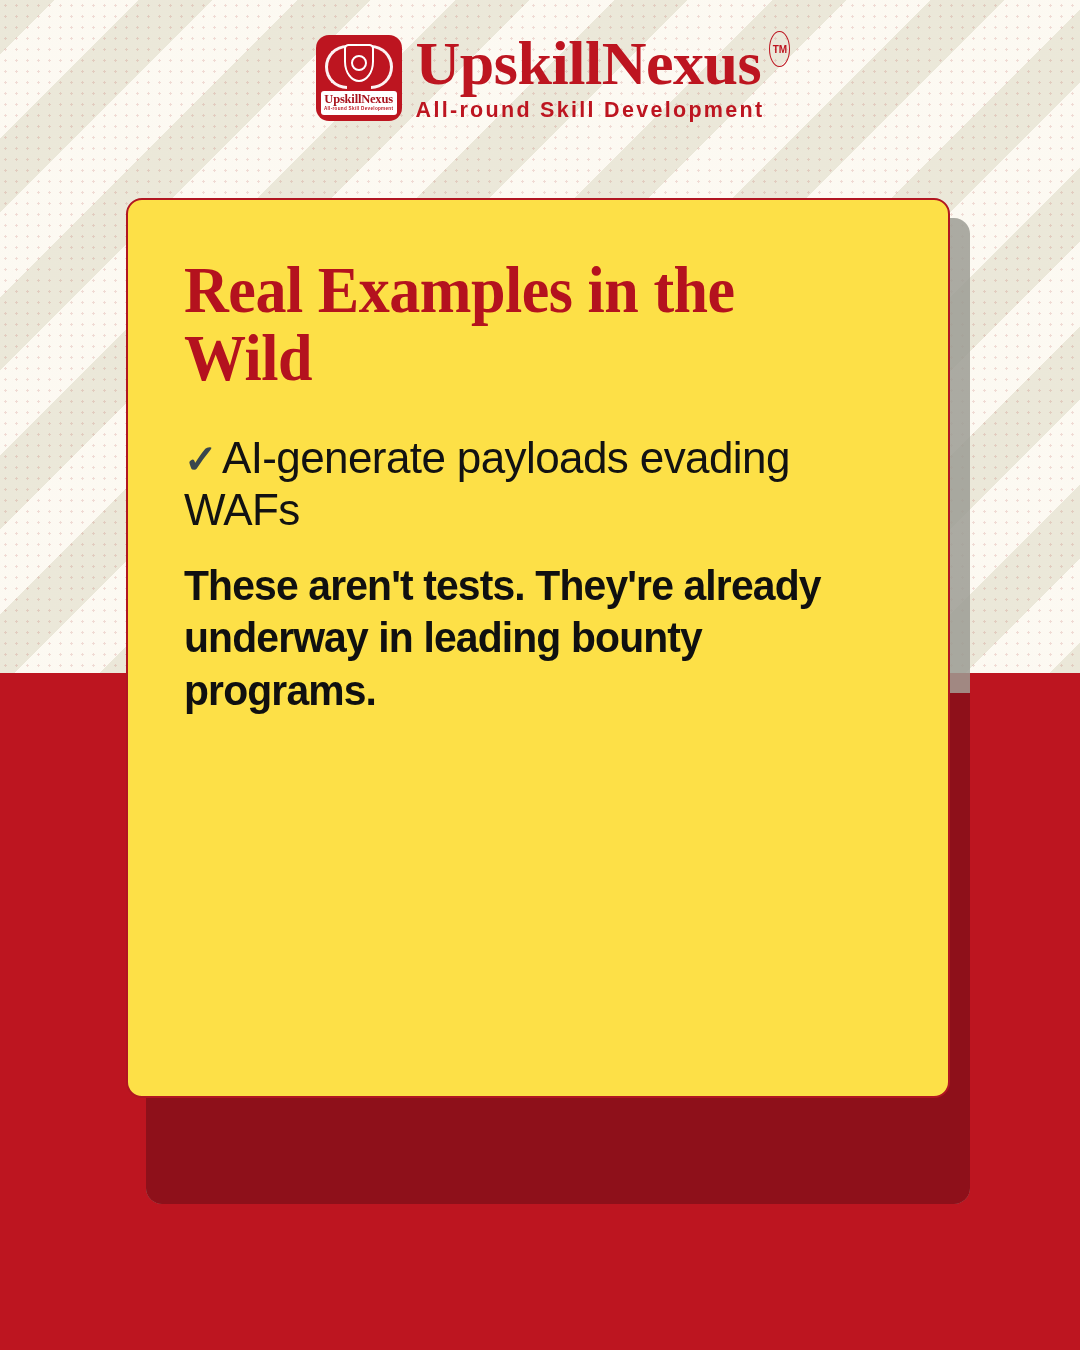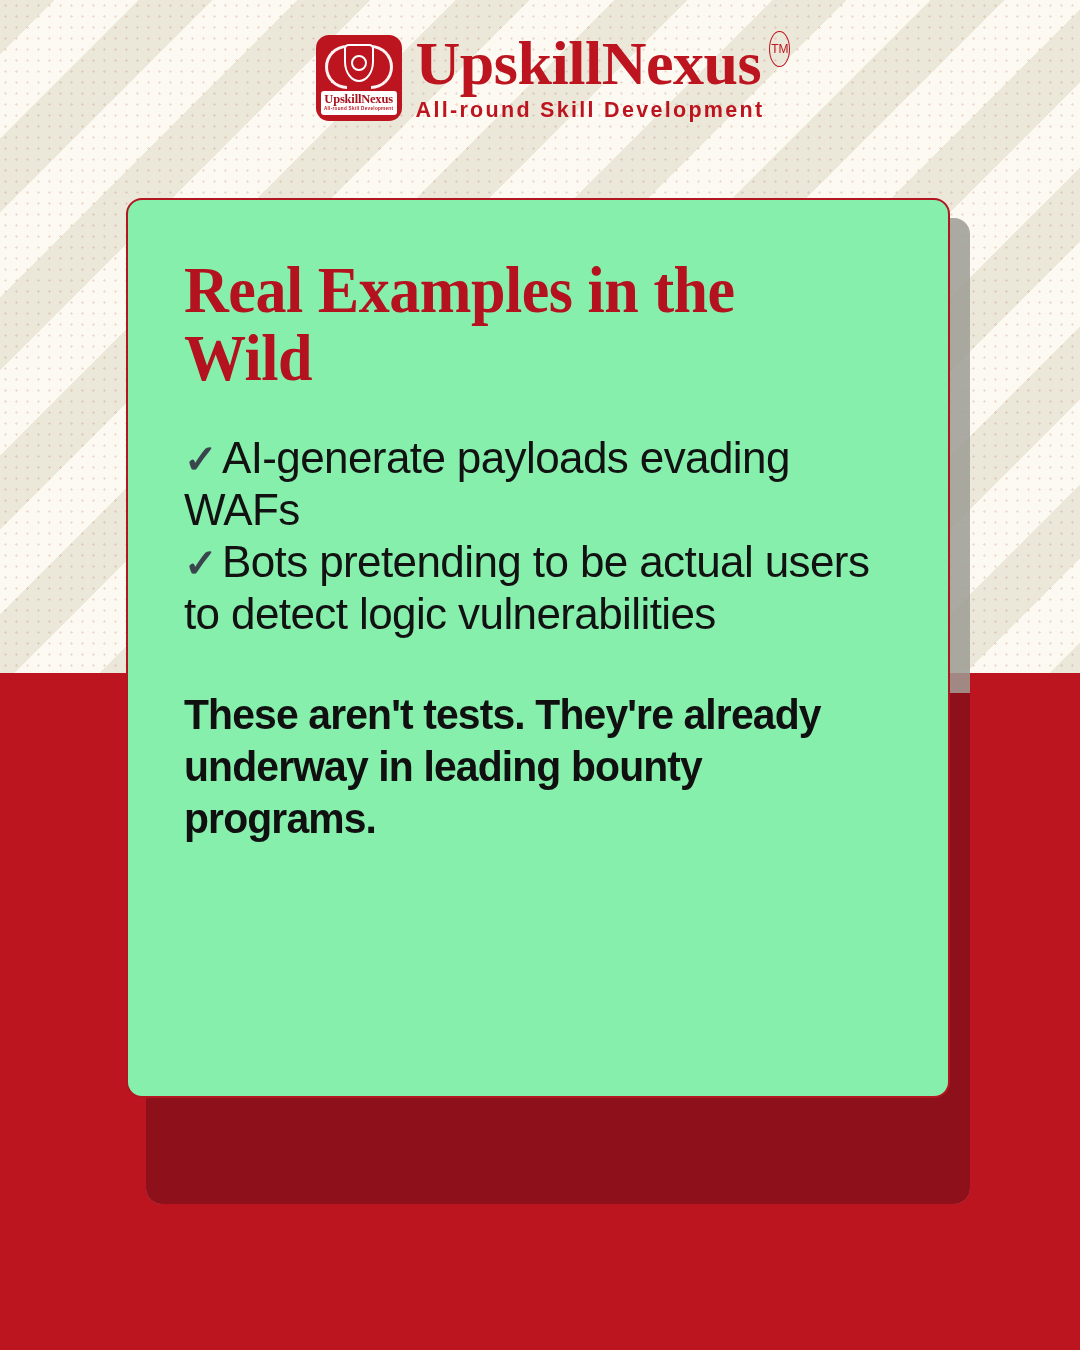--- a/index.html
+++ b/index.html
@@ -109,22 +109,22 @@
     color:#BD1520;
     line-height:0.98;
     letter-spacing:-0.5px;
   }
   #brand-tm{
     position:absolute;
     top:-2px; right:-26px;
     width:21px; height:36px;
     border:1.3px solid #BD1520;
     border-radius:50%;
-    font-size:12px;
-    font-weight:400;
+    font-size:10px;
+    font-weight:700;
     color:#BD1520;
     display:flex; align-items:center; justify-content:center;
     letter-spacing:0;
   }
   #brand-tagline{
     font-size:21.5px;
     font-weight:700;
     color:#BD1520;
     letter-spacing:2.3px;
     margin-top:4px;
@@ -143,39 +143,39 @@
     position:absolute;
     left:146px; top:693px;
     width:824px; height:511px;
     border-radius:0 0 16px 16px;
     background:#8E101A;
   }
   #content-card{
     position:absolute;
     left:126px; top:198px;
     width:824px; height:900px;
-    background:#86efac;
+    background:#fde047;
     border:2.5px solid #B11621;
     border-radius:16px;
     padding:56px 48px 0 56px;
   }
 
   #card-title{
     font-family:"Liberation Serif", serif;
     font-size:66px;
     font-weight:700;
     color:#B4121E;
     line-height:1.03;
     letter-spacing:-0.5px;
     transform:scaleX(0.94);
     transform-origin:left center;
     margin-bottom:40px;
   }
 
-  #bullet-list{ margin-bottom:48px; }
+  #bullet-list{ margin-bottom:23px; }
   .bullet-line{
     font-size:44px;
     line-height:1.18;
     color:#121212;
     letter-spacing:-0.6px;
   }
   .bullet-line .check{
     color:#39464E;
     font-size:40px;
     font-weight:700;
@@ -225,22 +225,19 @@
 <div id="content-card">
 
   <h1 id="card-title">Real Examples in the Wild</h1>
 
   <div id="bullet-list">
 
     <p class="bullet-line">
       <span class="check">✓</span><span>AI-generate payloads evading WAFs</span>
     </p>
 
-    <p class="bullet-line">
-      <span class="check">✓</span><span>Bots pretending to be actual users to detect logic vulnerabilities</span>
-    </p>
 
 
   </div>
 
   <p id="closing-statement">These aren't tests. They're already underway in leading bounty programs.</p>
 
 </div>
 
 </body></html>

